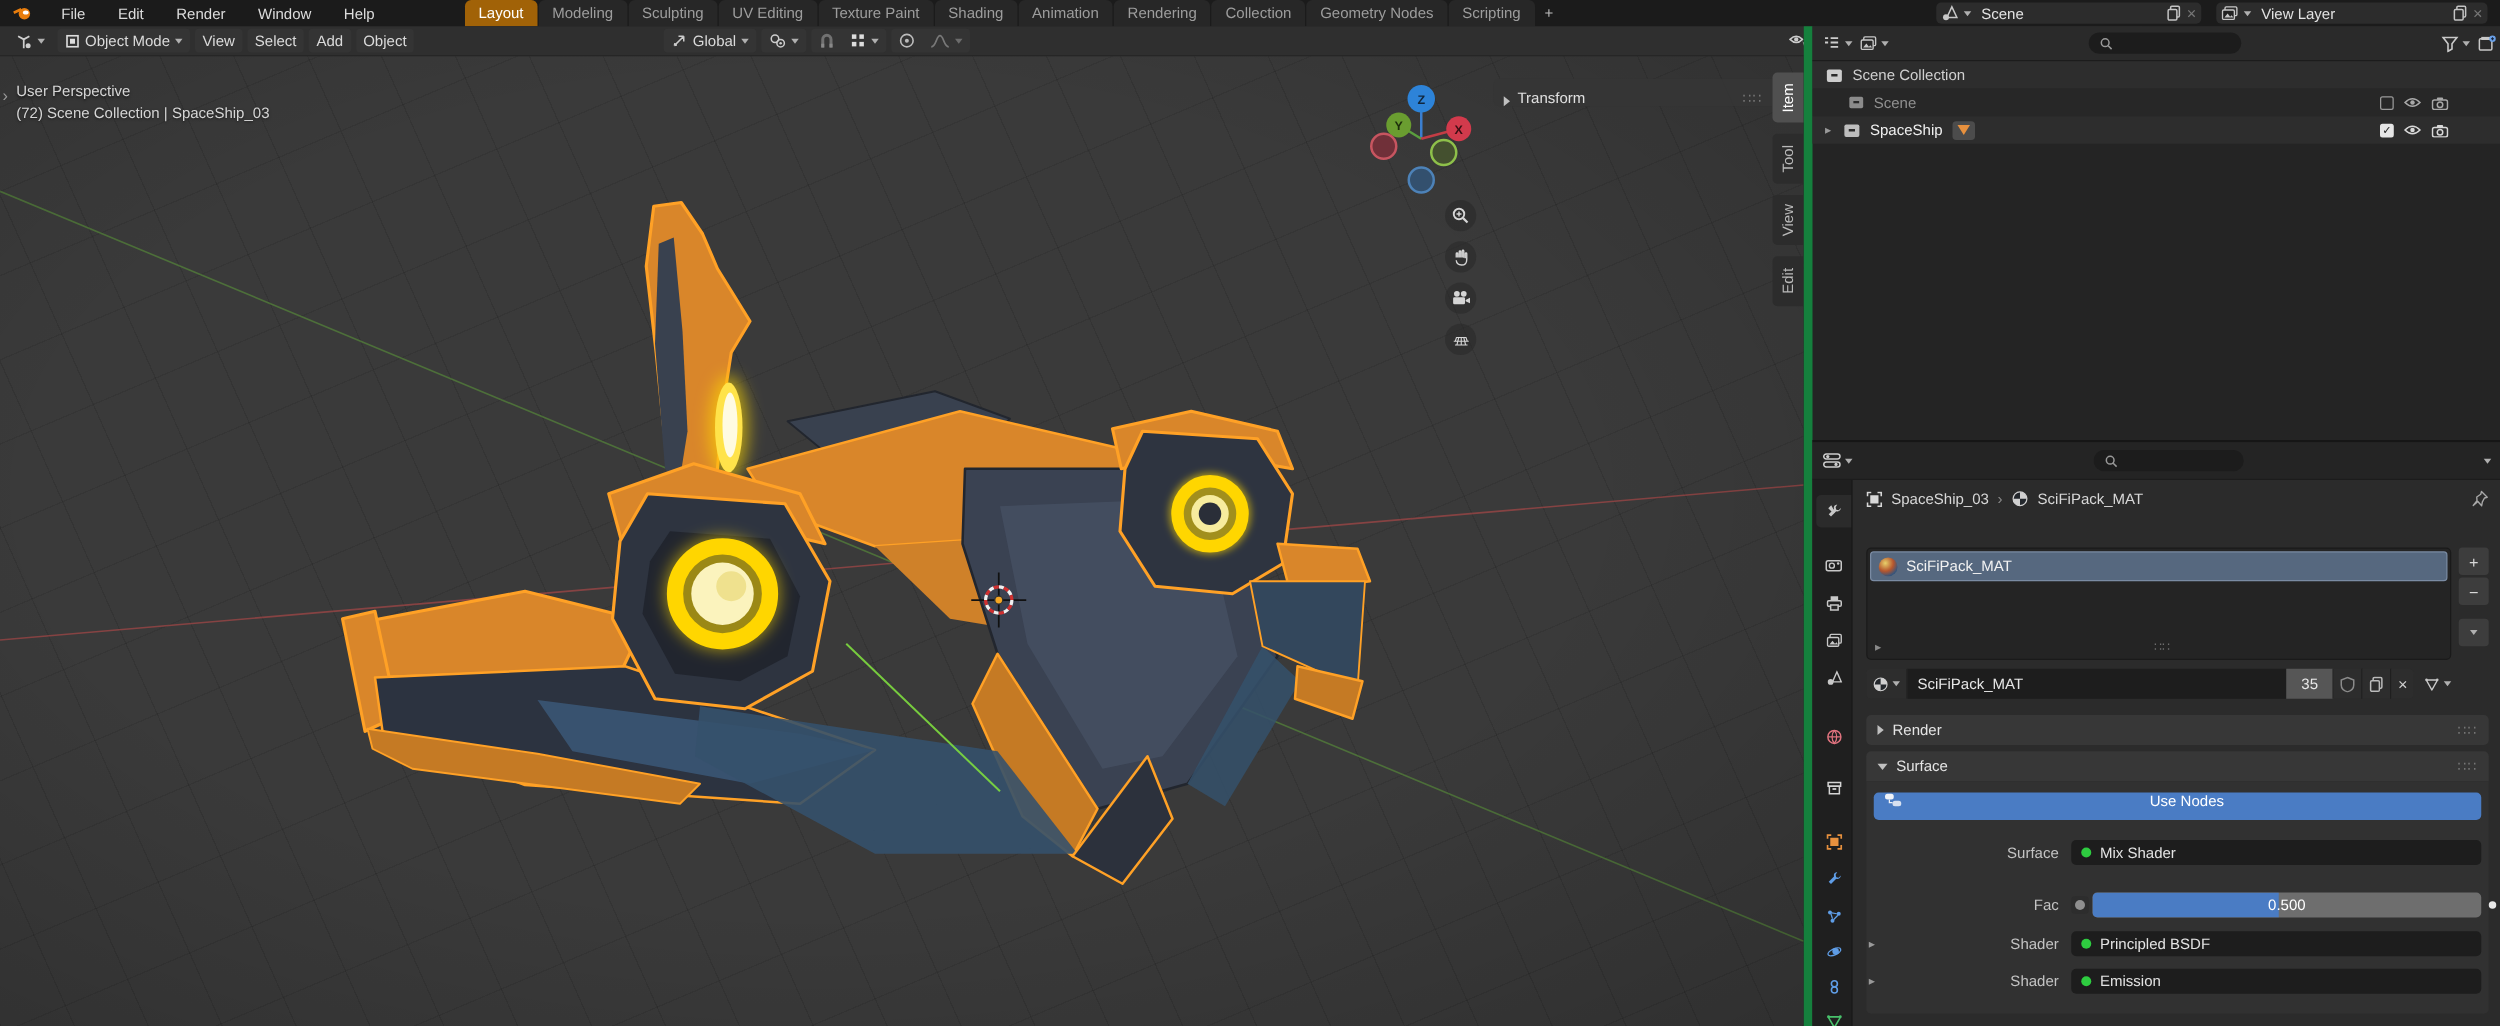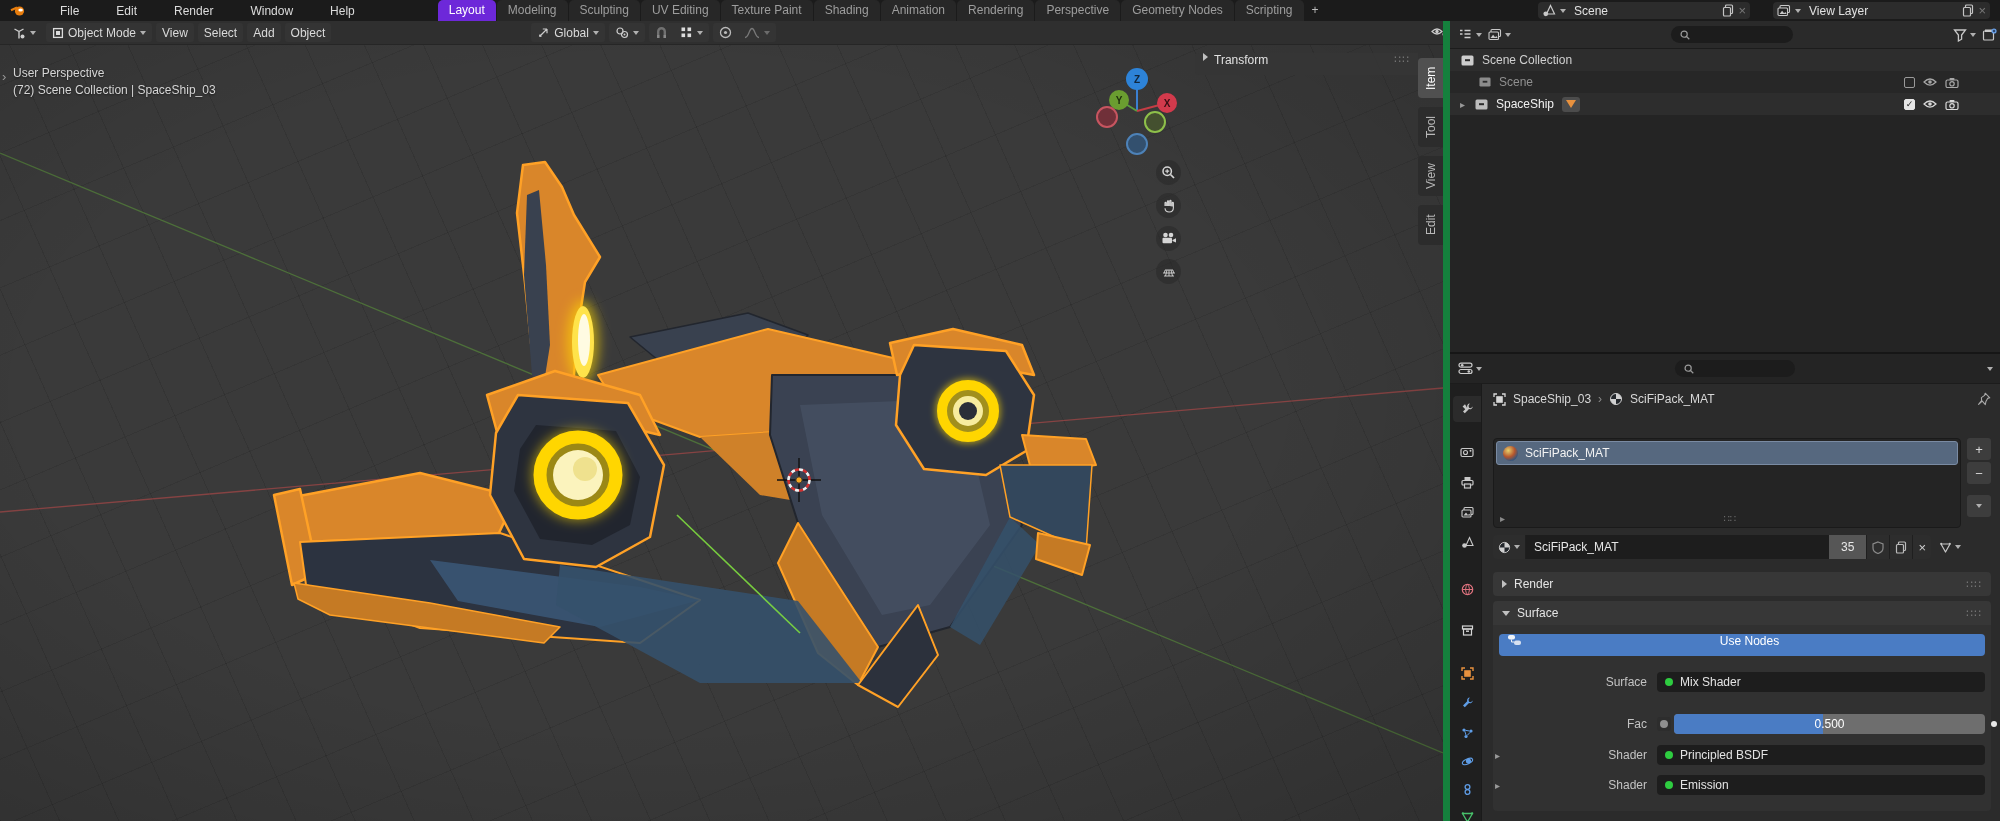--- a/index.html
+++ b/index.html
@@ -2,26 +2,26 @@
 <html><head>
 <meta charset="utf-8">
 <style>
   *{box-sizing:border-box;margin:0;padding:0}
   html,body{width:2000px;height:821px;overflow:hidden}
   body{font-family:"Liberation Sans","DejaVu Sans",sans-serif;font-size:12px;color:#d0d0d0;background:#1b1b1b;position:relative}
   svg{display:block}
   .flex{display:flex;align-items:center}
 
   
-  .topbar{position:absolute;left:0;top:0;width:2000px;height:21px;background:#1b1b1b;display:flex;align-items:center;padding:0 10px;gap:17px}
+  .topbar{position:absolute;left:0;top:0;width:2000px;height:21px;background:#1b1b1b;display:flex;align-items:center;padding:0 10px;gap:6px}
   .logo{margin-right:6px}
   .menu-item{padding:2px 10px;border-radius:3px;color:#dcdcdc}
   .wtabs{display:flex;align-items:flex-end;align-self:flex-end;height:21px;margin-left:56px}
   .wtab{padding:3px 11px 4px;border-radius:5px 5px 0 0;background:#272727;color:#9d9d9d;margin-right:1px;white-space:nowrap}
-  .wtab.active{background:#6d28d9;color:#fff}
+  .wtab.active{background:#a16207;color:#fff}
   .wtab.add{background:transparent;color:#bbb;padding:3px 7px 4px}
   .tb-widget{height:17px;background:#2c2c2c;border-radius:4px;display:flex;align-items:center;padding:0 4px;gap:4px}
   .tb-widget .lbl{flex:1;color:#e2e2e2;padding:0 4px;white-space:nowrap}
   .dim{opacity:.45}
   .cv{width:0;height:0;border-left:3.5px solid transparent;border-right:3.5px solid transparent;border-top:4px solid #b0b0b0}
 
   
   .vheader{position:absolute;left:0;top:21px;width:1714px;height:24px;background:#2f2f2f;border-bottom:1px solid #262626;display:flex;align-items:center;padding:0 6px;gap:4px}
   .hbtn{height:19px;display:flex;align-items:center;gap:4px;padding:0 6px;background:#343434;border-radius:3px;color:#dadada;white-space:nowrap}
   .hbtn.flat{background:transparent}
@@ -29,21 +29,21 @@
   .hgroup{display:flex;align-items:center;background:#343434;border-radius:3px;height:19px}
   .hgroup .hbtn{background:transparent}
 
   
   .canvas{position:absolute;left:0;top:45px;width:1443px;height:776px;background-color:#3a3a3a;
     background-image:repeating-linear-gradient(66deg,rgba(0,0,0,.11) 0 1px,transparent 1px 54px),
                      repeating-linear-gradient(-23deg,rgba(0,0,0,.09) 0 1px,transparent 1px 62px)}
   .vignette{position:absolute;inset:0;background:radial-gradient(ellipse at 45% 45%,transparent 55%,rgba(0,0,0,.18));pointer-events:none}
   .ov-text{position:absolute;left:13px;top:20px;color:#d6d6d6;text-shadow:0 1px 2px rgba(0,0,0,.5);line-height:17px}
   .collapse-arrow{position:absolute;left:2px;top:24px;color:#9a9a9a;font-size:13px}
-  .transform-panel{position:absolute;left:1195px;top:8px;width:223px;height:22px;background:rgba(53,53,53,.96);border-radius:4px 0 0 4px;display:flex;align-items:flex-start;gap:6px;padding:0 8px;color:#e0e0e0}
+  .transform-panel{position:absolute;left:1195px;top:18px;width:223px;height:22px;background:rgba(53,53,53,.96);border-radius:4px 0 0 4px;display:flex;align-items:flex-end;gap:6px;padding:0 8px;color:#e0e0e0}
   .grip{color:#787878;letter-spacing:1px;font-size:11px;margin-left:auto}
   .side-tabs{position:absolute;left:1418px;top:13px;width:25px;display:flex;flex-direction:column;gap:9px}
   .side-tab{writing-mode:vertical-rl;transform:rotate(180deg);background:#2c2c2c;color:#b9b9b9;border-radius:0 4px 4px 0;padding:8px 4px;text-align:center;height:40px;display:flex;align-items:center;justify-content:center}
   .side-tab.active{background:#505050;color:#fff}
   .navball{position:absolute;left:1090px;top:16px}
   .viewbtn{position:absolute;width:25px;height:25px;border-radius:50%;background:rgba(40,40,40,.55);display:flex;align-items:center;justify-content:center}
 
   
   .right{position:absolute;left:1443px;top:21px;width:557px;height:800px;background:#242424;border-left:7px solid #15803d}
   .outliner{position:absolute;left:0;top:0;width:555px;height:331px}
@@ -116,21 +116,21 @@
 
   <div class="wtabs">
     <span class="wtab active">Layout</span>
     <span class="wtab">Modeling</span>
     <span class="wtab">Sculpting</span>
     <span class="wtab">UV Editing</span>
     <span class="wtab">Texture Paint</span>
     <span class="wtab">Shading</span>
     <span class="wtab">Animation</span>
     <span class="wtab">Rendering</span>
-    <span class="wtab">Perspective</span>
+    <span class="wtab">Collection</span>
     <span class="wtab">Geometry Nodes</span>
     <span class="wtab">Scripting</span>
     <span class="wtab add">+</span>
   </div>
 
   <div class="tb-widget" style="margin-left:auto;width:212px">
     <span>
         <svg width="14" height="13" viewBox="0 0 14 13">
           <path d="M8.5 1.5l4 8.5H4.5Z" fill="none" stroke="#c8c8c8" stroke-width="1.2"></path>
           <circle cx="3.8" cy="9.8" r="2.4" fill="#c8c8c8"></circle>

